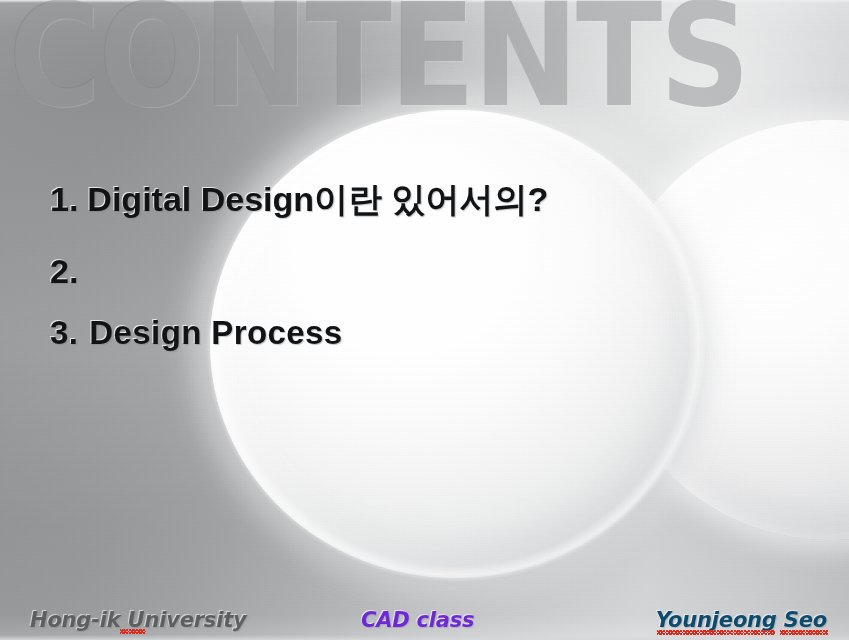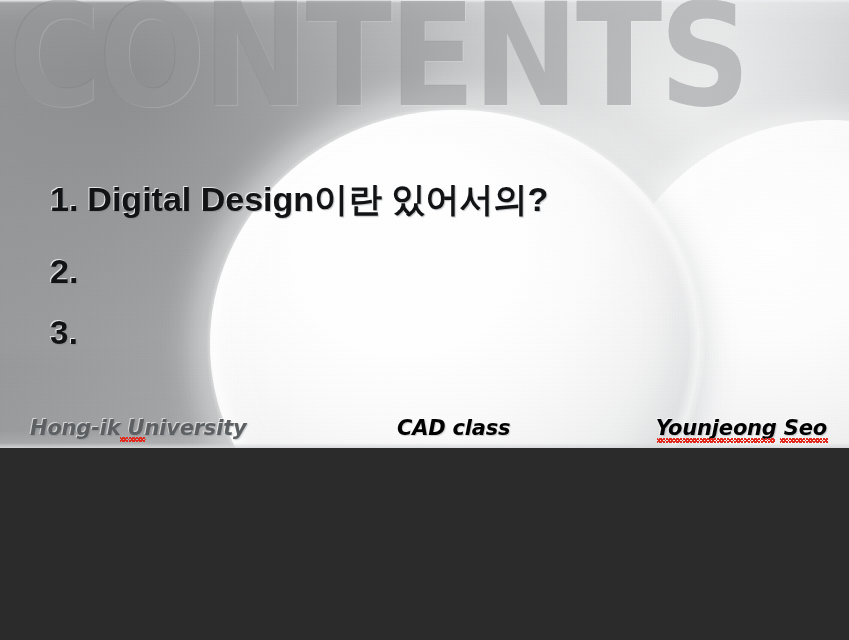--- a/index.html
+++ b/index.html
@@ -4,21 +4,21 @@
 <title>CONTENTS Slide</title>
 <style>
   html, body {
     margin: 0;
     padding: 0;
     background: #2b2b2b;
   }
   #slide {
     position: relative;
     width: 849px;
-    height: 448px;
+    height: 640px;
     overflow: hidden;
     font-family: "Liberation Sans", sans-serif;
     background: #b9babc;
     text-align: right;
     -webkit-font-smoothing: antialiased;
   }
 
   
   .bg-base {
     position: absolute;
@@ -204,22 +204,22 @@
     position: absolute;
     bottom: 0;
     font-family: "DejaVu Sans", sans-serif;
     font-size: 21px;
     font-weight: 700;
     font-style: italic;
     letter-spacing: -0.2px;
     white-space: nowrap;
   }
   .foot-left  { left: 30px;  color: #5d6063; text-shadow: -1px -1px 0 rgba(255,255,255,0.55), 1px 1px 1px rgba(120,124,128,0.35); font-style: italic; }
-  .foot-mid   { left: 361px; color: #000000; text-shadow: -1px -1px 0 rgba(255,255,255,0.60), 1px 1px 1px rgba(120,124,128,0.35); margin-left: 36px; }
-  .foot-right { right: 22px; color: #000000; text-shadow: -1px -1px 0 rgba(255,255,255,0.60), 1px 1px 1px rgba(120,124,128,0.35); }
+  .foot-mid   { left: 361px; color: #6d28d9; text-shadow: -1px -1px 0 rgba(255,255,255,0.60), 1px 1px 1px rgba(120,124,128,0.35); }
+  .foot-right { right: 22px; color: #0c4a6e; text-shadow: -1px -1px 0 rgba(255,255,255,0.60), 1px 1px 1px rgba(120,124,128,0.35); }
 
   
   .squig {
     position: absolute;
     height: 5px;
     background-image:
       repeating-linear-gradient(135deg,
         #e12a1d 0px, #e12a1d 1.2px,
         rgba(225,42,29,0) 1.2px, rgba(225,42,29,0) 2.4px),
       repeating-linear-gradient(45deg,
@@ -259,20 +259,21 @@
       <span class="num">1.</span>
       <span class="txt">Digital Design이란 있어서의?</span>
     </div>
 
     <div class="content-item item-2">
       <span class="num">2.</span>
     </div>
 
     <div class="content-item item-3">
       <span class="num">3.</span>
+      <span class="txt">Design Process</span>
     </div>
 
   </div>
 
   <div class="footer">
 
     <div class="foot-cell foot-left">
       <span>Hong-ik University</span>
       <span class="squig squig-ik"></span>
     </div>

